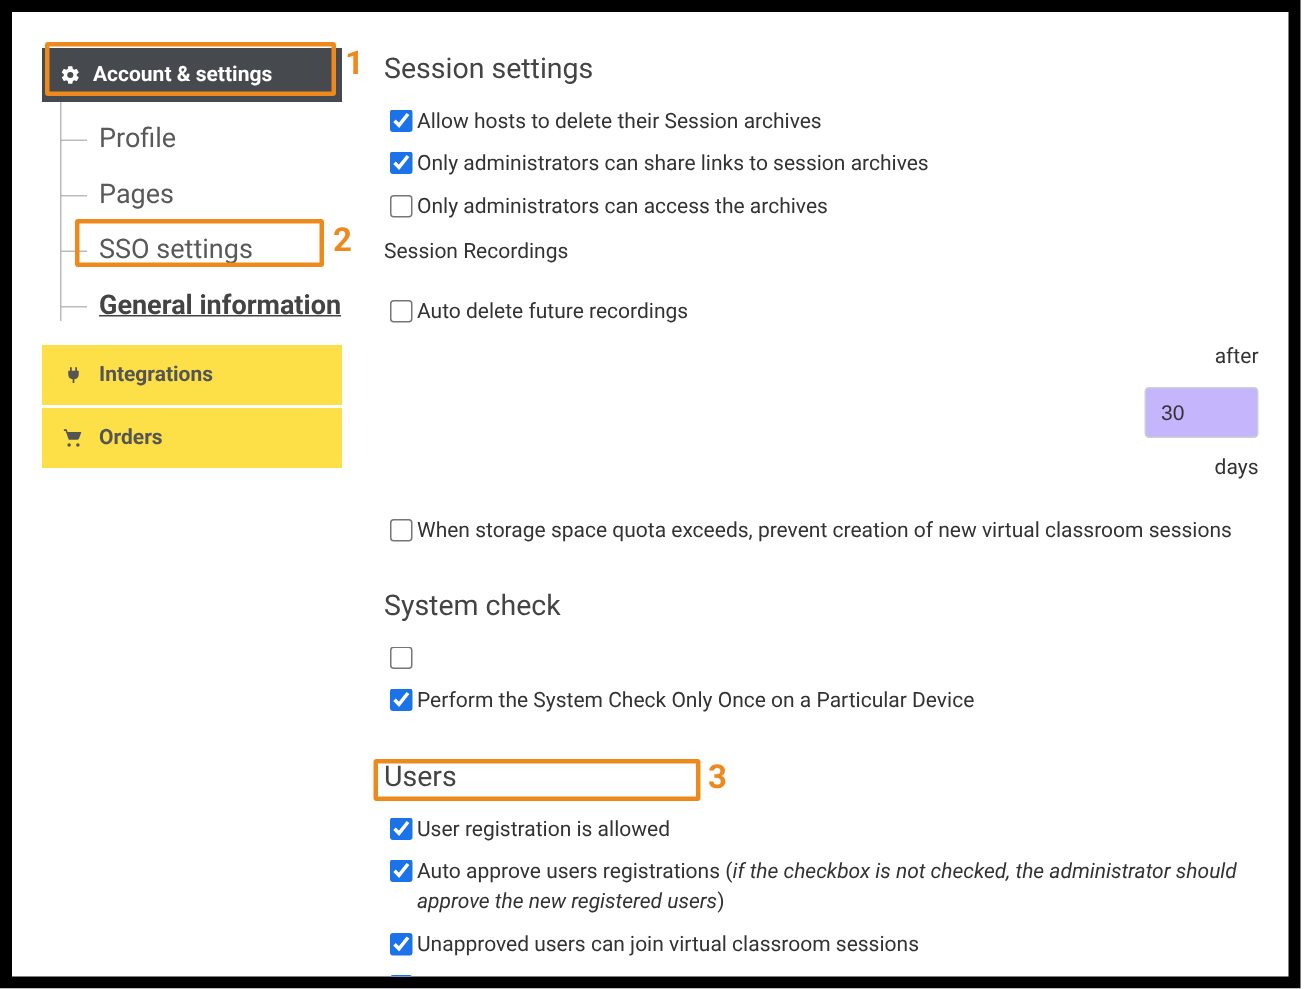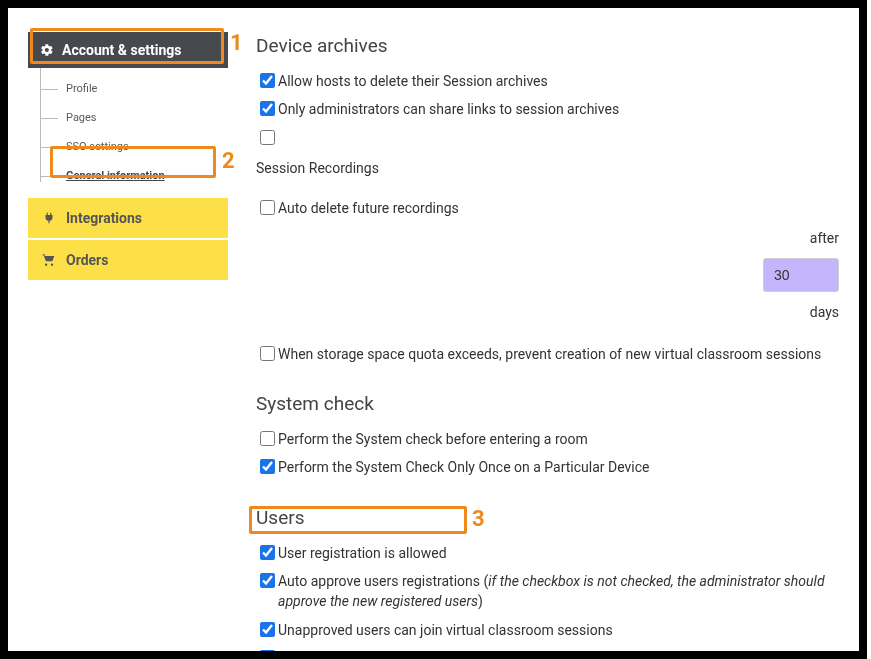--- a/index.html
+++ b/index.html
@@ -45,21 +45,21 @@
     position: absolute;
     left: 12px;
     top: 0;
     bottom: 14px;
     width: 1px;
     background: #bbb;
   }
   .tree-item {
     position: relative;
     padding: 8px 0 8px 14px;
-    font-size: 11px;
+    font-size: 18px;
     color: #595959;
     cursor: pointer;
   }
   .tree-item::before {
     content: "";
     position: absolute;
     left: -12px;
     top: 50%;
     width: 18px;
     height: 1px;
@@ -196,32 +196,33 @@
       <div class="sidebar-row">
         <svg class="icon-svg" viewBox="0 0 24 24">
             <path d="M7 18a2 2 0 1 0 2 2 2 2 0 0 0-2-2zm10 0a2 2 0 1 0 2 2 2 2 0 0 0-2-2zM7.17 14h9.28a2 2 0 0 0 1.88-1.32L21 5H5.21L4.27 2H1v2h2l3.6 10z"></path>
           </svg>
         <span>Orders</span>
       </div>
     </div>
 
     <div class="main">
 
-      <div class="section-title">Device archives</div>
+      <div class="section-title">Session settings</div>
 
       <div class="check-row">
         <input type="checkbox" class="styled" checked="" style="">
         <span class="lbl">Allow hosts to delete their Session archives</span>
       </div>
       <div class="check-row">
         <input type="checkbox" class="styled" checked="" style="">
         <span class="lbl">Only administrators can share links to session archives</span>
       </div>
       <div class="check-row">
         <input type="checkbox" class="styled" style="">
+        <span class="lbl">Only administrators can access the archives</span>
       </div>
 
       <div class="sublabel">Session Recordings</div>
 
       <div class="gap"></div>
       <div class="check-row">
         <input type="checkbox" class="styled" style="">
         <span class="lbl">Auto delete future recordings</span>
       </div>
 
@@ -234,21 +235,20 @@
       <div class="gap"></div>
       <div class="check-row">
         <input type="checkbox" class="styled" style="">
         <span class="lbl">When storage space quota exceeds, prevent creation of new virtual classroom sessions</span>
       </div>
 
       <div class="gap-lg"></div>
       <div class="section-title">System check</div>
       <div class="check-row">
         <input type="checkbox" class="styled" style="">
-        <span class="lbl">Perform the System check before entering a room</span>
       </div>
       <div class="check-row">
         <input type="checkbox" class="styled" checked="" style="">
         <span class="lbl">Perform the System Check Only Once on a Particular Device</span>
       </div>
 
       <div class="gap-lg"></div>
       <div class="section-title users">Users</div>
       <div class="check-row">
         <input type="checkbox" class="styled" checked="" style="">

